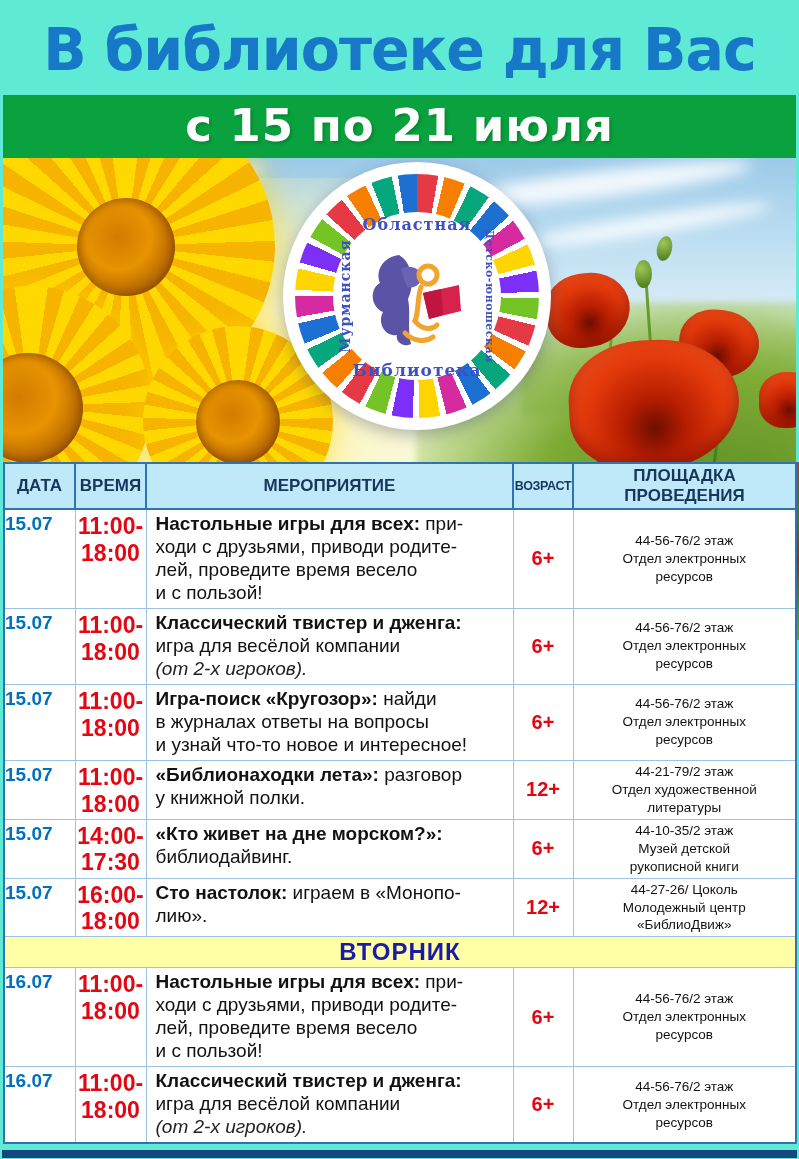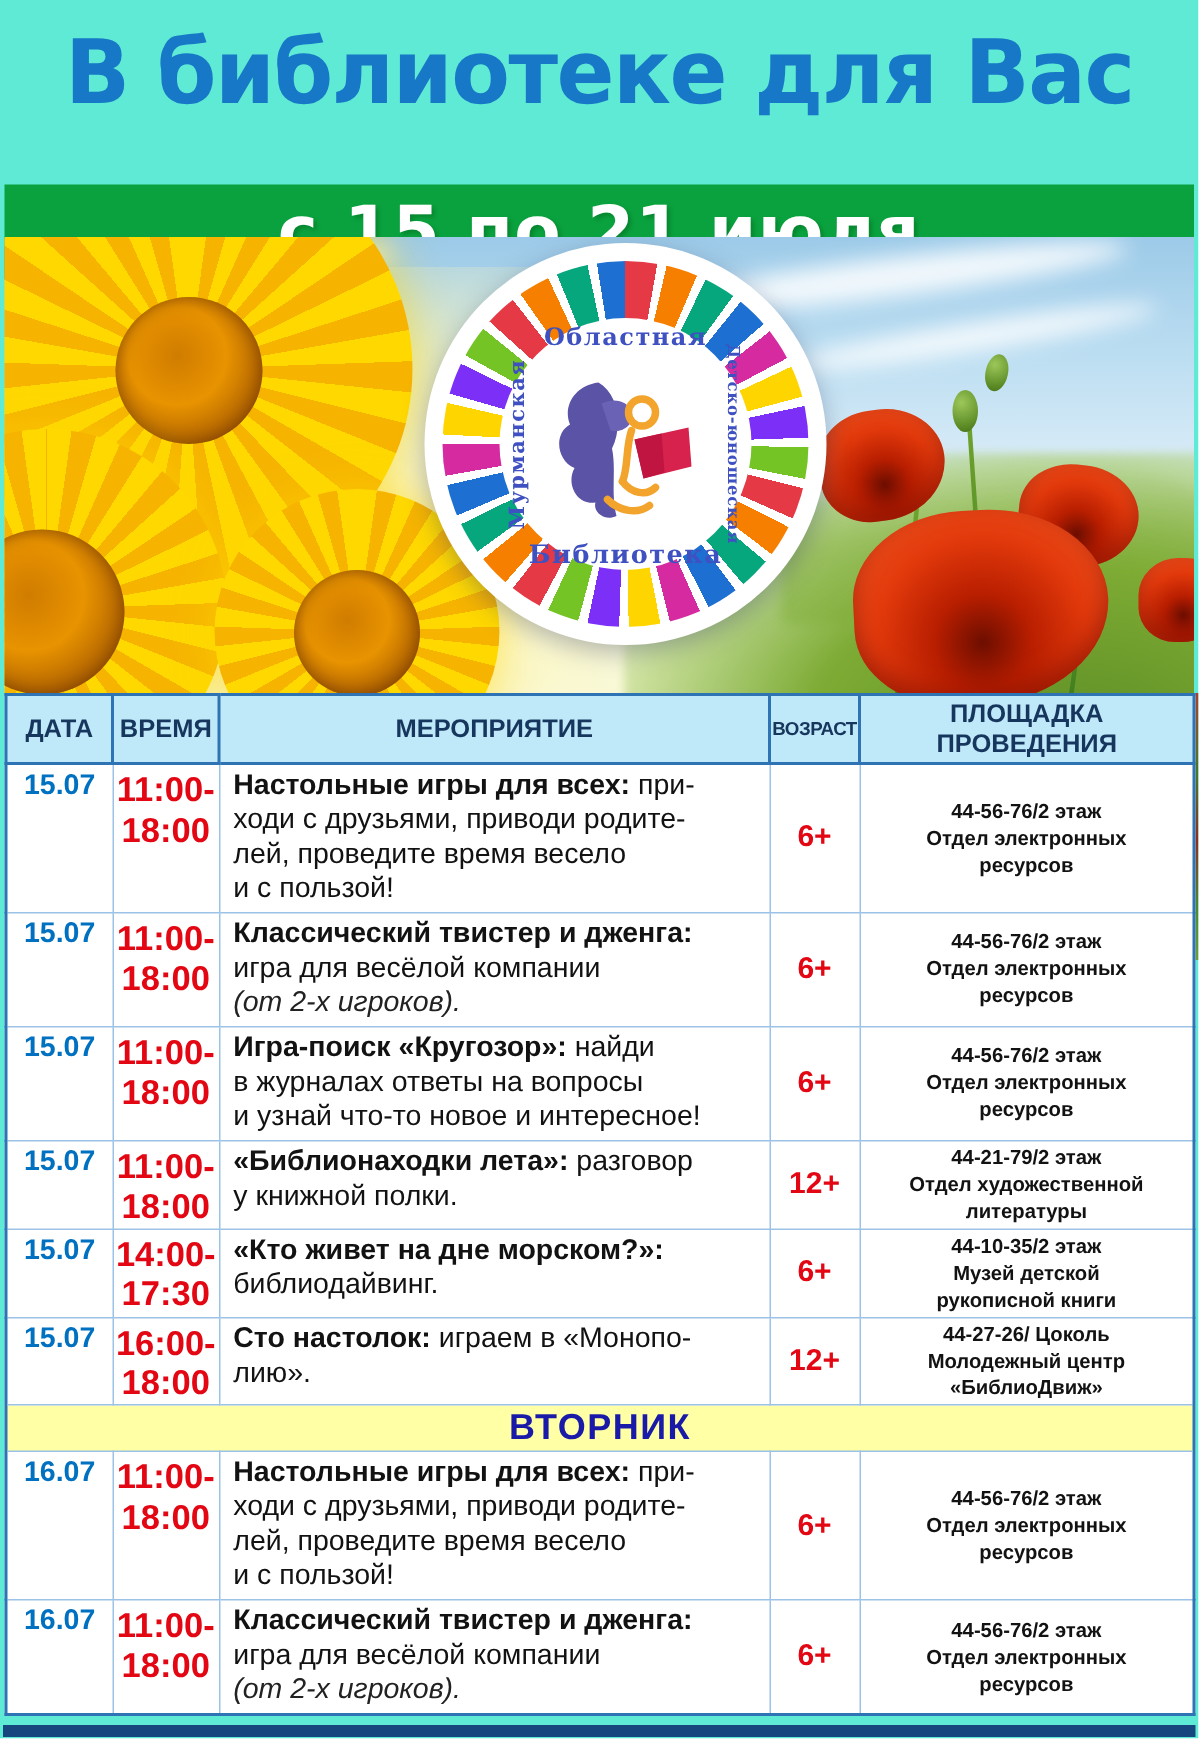--- a/index.html
+++ b/index.html
@@ -9,21 +9,21 @@
 
   
   .title { position:absolute; top:16px; left:0; width:799px; text-align:center;
     font-family:"DejaVu Sans", sans-serif; font-weight:bold; font-size:57px;
     color:#1878c8; letter-spacing:-1px; transform:scaleY(1.04); }
 
   
   .banner { position:absolute; top:95px; left:3px; width:793px; height:63px;
     background:#0aa23e; color:#ffffff; font-family:"DejaVu Sans", sans-serif;
     font-weight:bold; font-size:45px; text-align:center; line-height:62px;
-    letter-spacing:1px; text-shadow:2px 2px 3px rgba(0,80,20,.35);margin-top:28px; }
+    letter-spacing:1px; text-shadow:2px 2px 3px rgba(0,80,20,.35); }
 
   
   .photo { position:absolute; top:158px; left:3px; width:793px; height:304px; overflow:hidden; }
   .sky { position:absolute; inset:0;
     background:linear-gradient(180deg,#9ccae8 0%,#bedff2 28%,#dcedf8 52%,#f0f8fc 72%,#f6fae8 100%); }
   .cloud { position:absolute; background:rgba(255,255,255,.85); border-radius:50%;
     filter:blur(7px); }
   .c1 { left:430px; top:14px; width:320px; height:26px; transform:rotate(-7deg); }
   .c2 { left:520px; top:58px; width:250px; height:18px; transform:rotate(-9deg); }
   .c3 { left:40px; top:8px; width:220px; height:22px; transform:rotate(-4deg); }
@@ -83,30 +83,30 @@
   table.schedule { position:absolute; top:462px; left:3px; width:792px;
     border-collapse:collapse; table-layout:fixed; background:#fff;
     border:2px solid #2e74b5; }
   .schedule th { background:#bfe9f9; border:2px solid #2e74b5; color:#17365d;
     font-weight:bold; font-size:17px; height:29px; padding:2px 0; text-align:center; }
   .schedule th.th-age { font-size:12.5px; letter-spacing:-.3px; }
   .schedule td { border:1px solid #9cc3e5; vertical-align:top; background:#fff; }
   tr.day-row td { background:#ffffa6; color:#1a1aa8; font-weight:bold; font-size:24px;
     text-align:center; vertical-align:middle; height:31px; letter-spacing:1px;
     border-left:2px solid #2e74b5; border-right:2px solid #2e74b5; }
-  td.date { color:#0070c0; font-weight:bold; font-size:19px; text-align:center; padding-top:3px; }
+  td.date { color:#0070c0; font-weight:bold; font-size:19px; padding-top:3px; }
   td.time { color:#e30613; font-weight:bold; font-size:23px; text-align:center;
     padding-top:3px; line-height:1.16; }
   td.event { font-size:19px; line-height:1.21; padding:3px 4px 3px 9px; color:#121212; }
   td.event .line { white-space:nowrap; }
   td.event .seg-b { font-weight:bold; }
   td.event .seg-i { font-style:italic; color:#222; }
   td.age { color:#e30613; font-weight:bold; font-size:20px; text-align:center;
     vertical-align:middle; }
-  td.venue { font-weight:bold; font-size:13.5px; text-align:center; vertical-align:middle;
+  td.venue { font-weight:normal; font-size:13.5px; text-align:center; vertical-align:middle;
     line-height:1.33; color:#121212; padding:2px 4px; }
 
   .bottom-band { position:absolute; left:2px; top:1150px; width:795px; height:8px;
     background:#17467e; }
 </style>
 </head>
 <body>
 
 <div class="poster">
 

